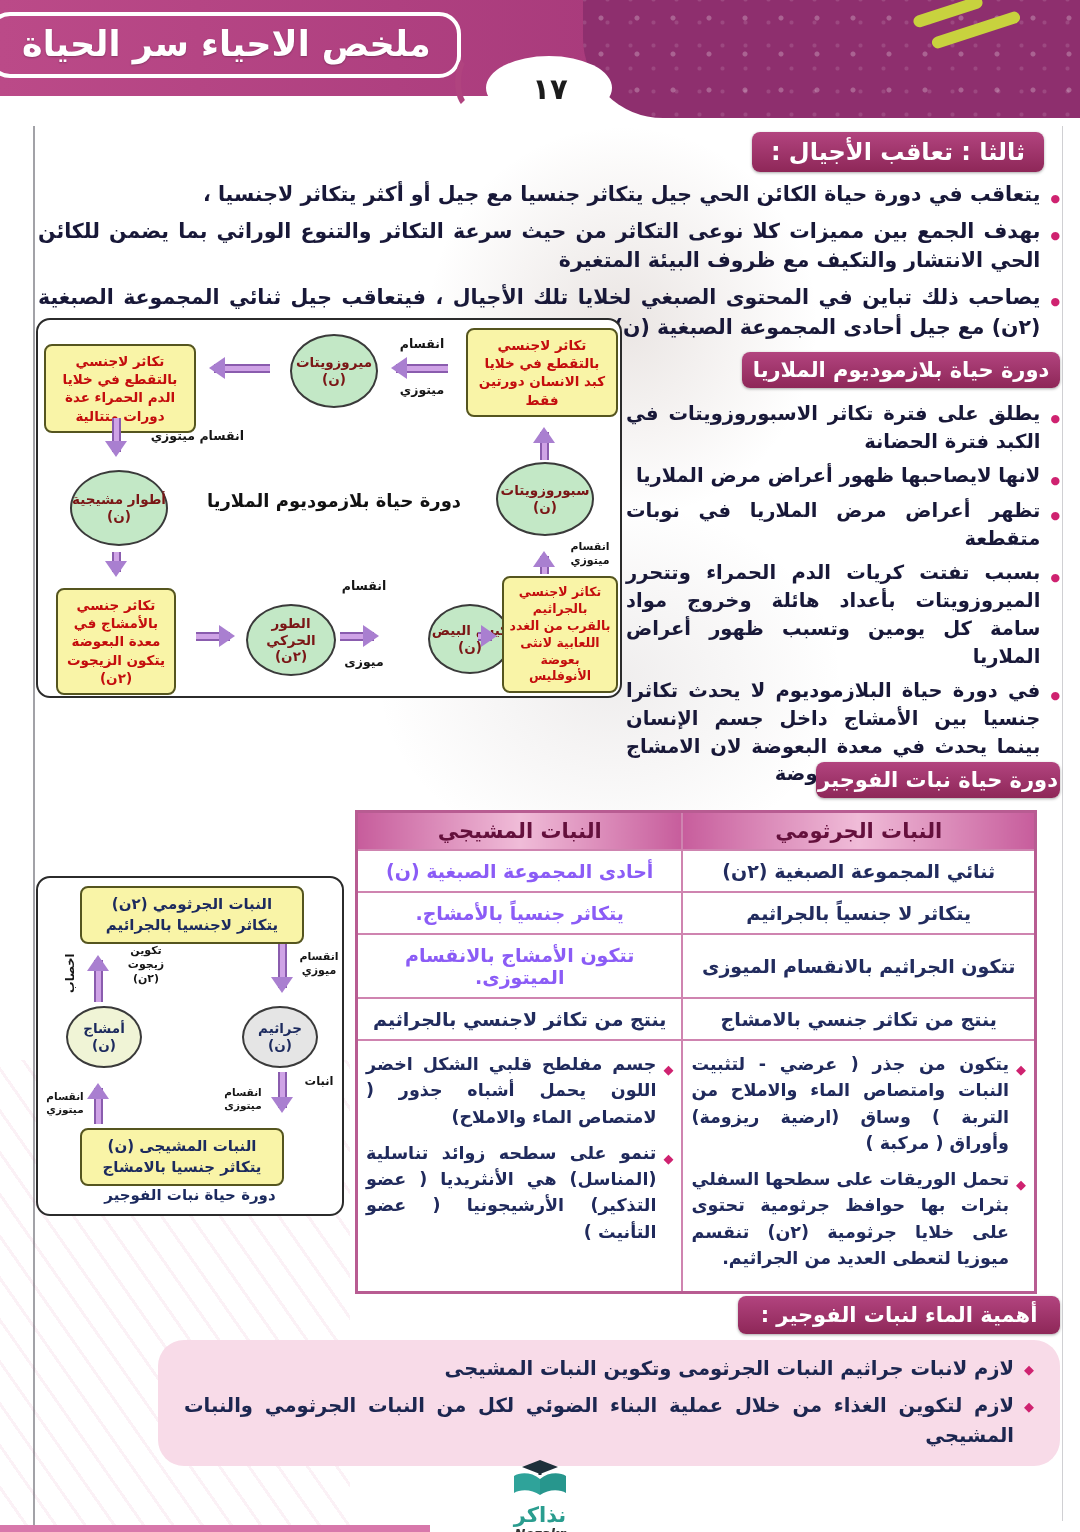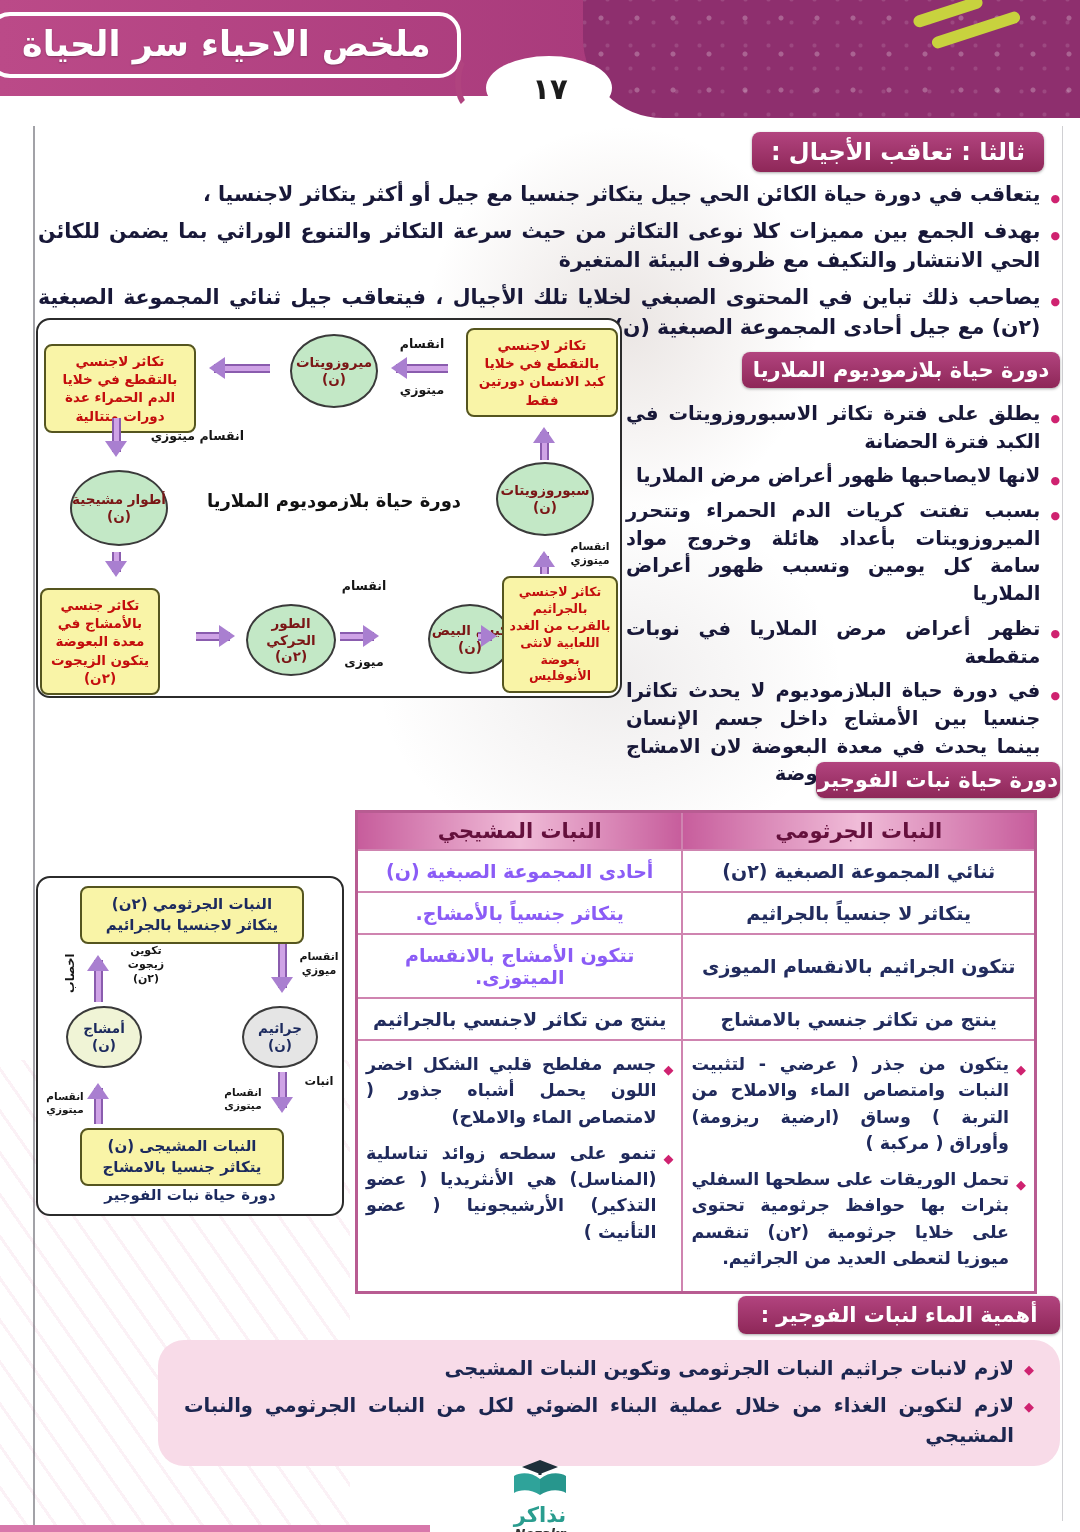--- a/index.html
+++ b/index.html
@@ -171,21 +171,21 @@
     <div class="dlabel" style="left:344px; top:16px; width:80px;">انقسام</div>
     <div class="dlabel" style="left:344px; top:62px; width:80px;">ميتوزي</div>
     <div class="harr to-left" style="left:176px; top:44px; width:56px;"></div>
 
     <div class="varr to-down" style="left:74px; top:98px; height:34px;"></div>
     <div class="dlabel" style="left:94px; top:108px; width:112px; text-align:right;">انقسام ميتوزي</div>
     <div class="node" style="left:32px; top:150px; width:98px; height:76px;">أطوار مشيجية
 (ن)</div>
     <div class="varr to-down" style="left:74px; top:232px; height:20px;"></div>
 
-    <div class="ybox" style="left:2px; top:268px; width:120px; min-height:84px;">تكاثر جنسي بالأمشاج في معدة البعوضة يتكون الزيجوت (٢ن)</div>
+    <div class="ybox" style="left:18px; top:268px; width:120px; min-height:84px;">تكاثر جنسي بالأمشاج في معدة البعوضة يتكون الزيجوت (٢ن)</div>
     <div class="harr to-right" style="left:158px; top:312px; width:34px;"></div>
     <div class="node" style="left:208px; top:284px; width:90px; height:72px;">الطور الحركي
 (٢ن)</div>
     <div class="harr to-right" style="left:302px; top:312px; width:34px;"></div>
     <div class="dlabel" style="left:296px; top:258px; width:60px;">انقسام</div>
     <div class="dlabel" style="left:296px; top:334px; width:60px;">ميوزى</div>
     <div class="node" style="left:354px; top:284px; width:84px; height:70px;margin-left:36px;">كيس البيض
 (ن)</div>
     <div class="harr to-right" style="left:440px; top:312px; width:14px;"></div>
 
@@ -205,25 +205,25 @@
     <div class="bi">
       <span class="bm dot"></span>
       <span class="bt">يطلق على فترة تكاثر الاسبوروزويتات في الكبد فترة الحضانة</span>
     </div>
     <div class="bi">
       <span class="bm dot"></span>
       <span class="bt">لانها لايصاحبها ظهور أعراض مرض الملاريا</span>
     </div>
     <div class="bi">
       <span class="bm dot"></span>
+      <span class="bt">تظهر أعراض مرض الملاريا في نوبات متقطعة</span>
+    </div>
+    <div class="bi">
+      <span class="bm dot"></span>
       <span class="bt">بسبب تفتت كريات الدم الحمراء وتتحرر الميروزويتات بأعداد هائلة وخروج مواد سامة كل يومين وتسبب ظهور أعراض الملاريا</span>
-    </div>
-    <div class="bi">
-      <span class="bm dot"></span>
-      <span class="bt">تظهر أعراض مرض الملاريا في نوبات متقطعة</span>
     </div>
     <div class="bi">
       <span class="bm dot"></span>
       <span class="bt">في دورة حياة البلازموديوم لا يحدث تكاثرا جنسيا بين الأمشاج داخل جسم الإنسان بينما يحدث في معدة البعوضة لان الامشاج لاتنضج الا في معدة البعوضة</span>
     </div>
   </div>
 
   <div class="sec-h h-fern">دورة حياة نبات الفوجير</div>
 
   <table class="ftable">

